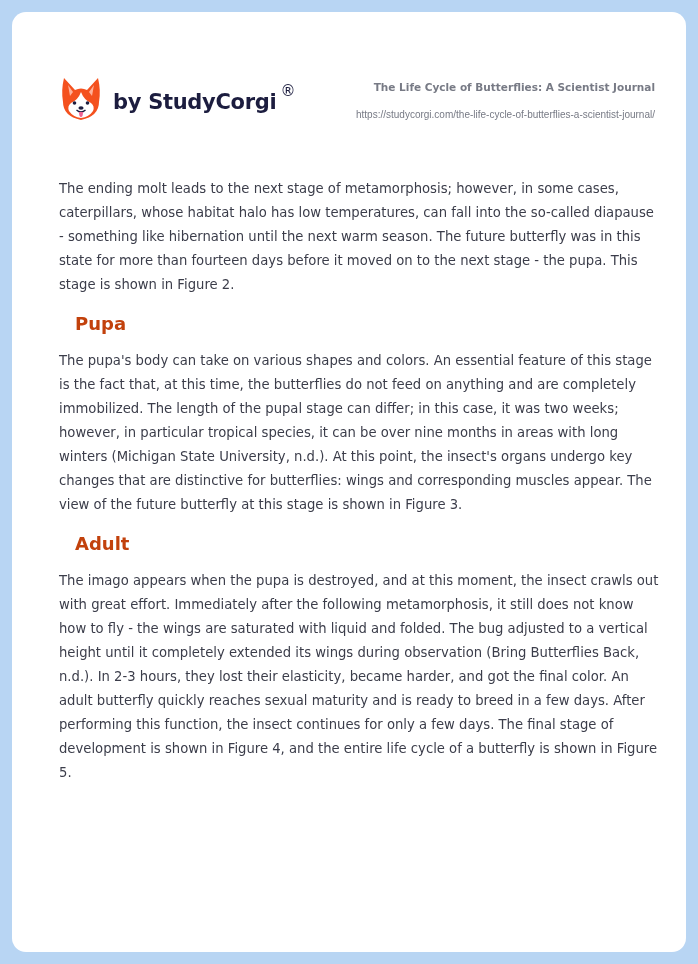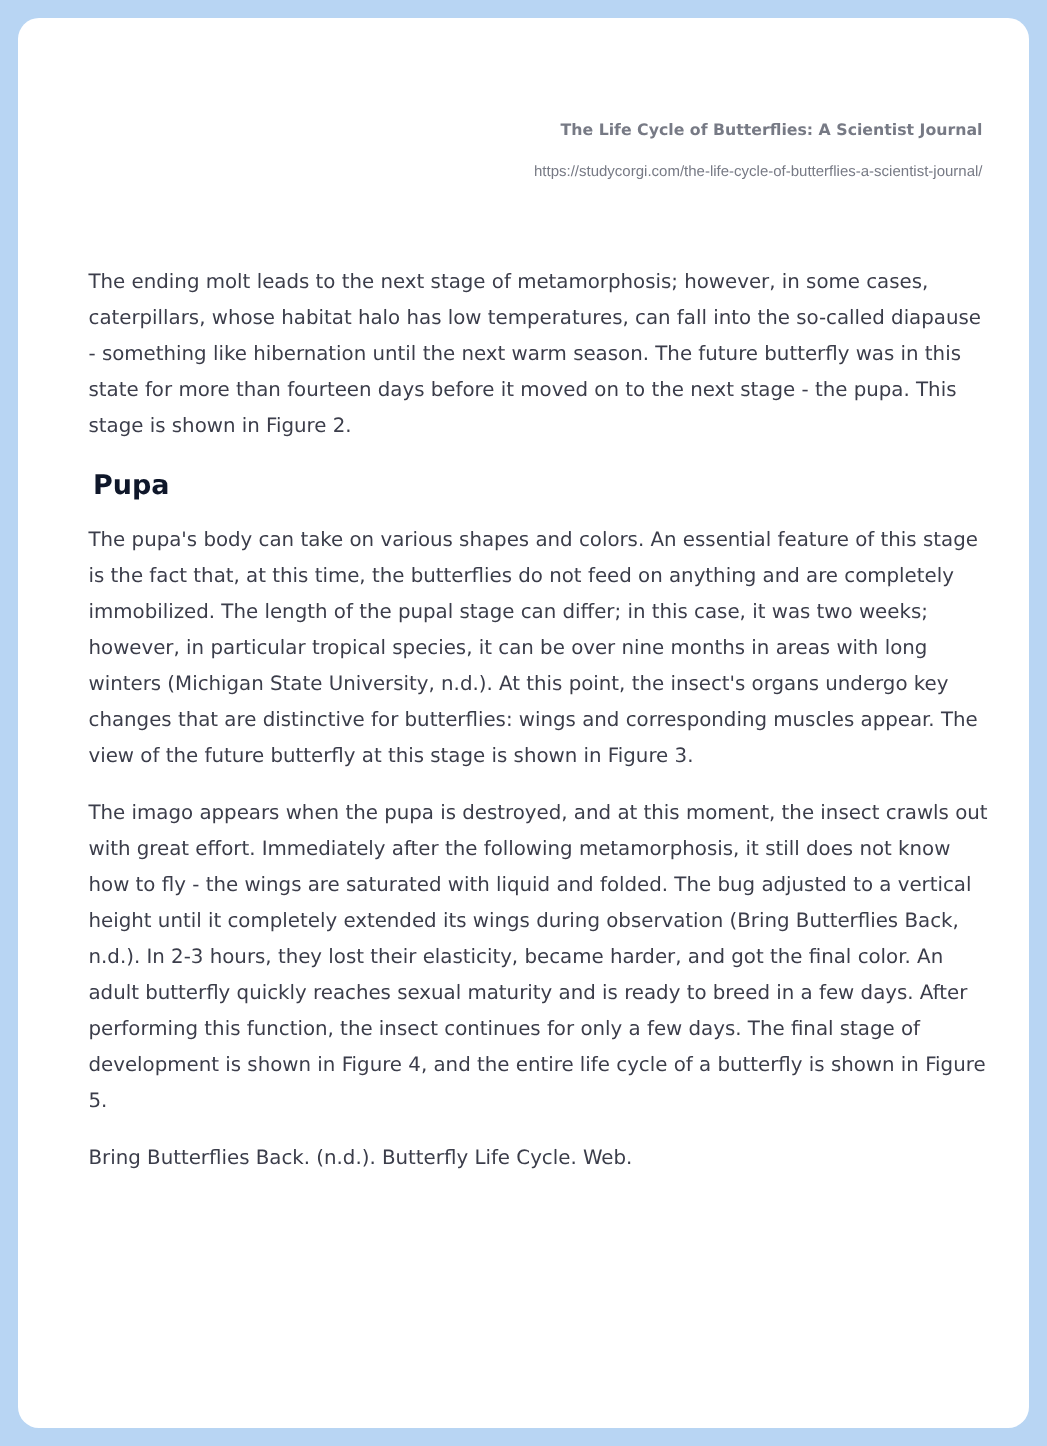--- a/index.html
+++ b/index.html
@@ -72,40 +72,62 @@
       color: #3b3d4a;
       font-family: "DejaVu Sans", sans-serif;
       font-size: 13.2px;
       line-height: 24px;
     }
     .content p { margin: 0 0 14px 0; }
     .content h2 {
       font-family: "DejaVu Sans", sans-serif;
       font-weight: bold;
       font-size: 18px;
-      color: #0f172a;
-      margin: 0 0 12px 3px;
+      color: #c2410c;
+      margin: 0 0 12px 16px;
       line-height: 26px;
     }
     .ref { margin: 0; }
   </style>
 </head>
 <body>
 
 <div class="card">
   <div class="header">
+    <div class="logo">
+      <svg class="corgi" viewBox="0 0 40 46">
+
+        <path d="M3 2 L14 14 Q20 11 26 14 L37 2 Q40 14 38 26 Q38 40 20 44 Q2 40 2 26 Q0 14 3 2 Z" fill="#f4511e"></path>
+
+        <path d="M7 9 L12 16 L9 20 Z" fill="#ffb199"></path>
+        <path d="M33 9 L28 16 L31 20 Z" fill="#ffb199"></path>
+
+        <path d="M20 16 Q23 24 30 27 Q34 30 32 35 Q28 41 20 42 Q12 41 8 35 Q6 30 10 27 Q17 24 20 16 Z" fill="#ffffff"></path>
+
+        <circle cx="13.5" cy="27" r="1.8" fill="#1c1d3f"></circle>
+        <circle cx="26.5" cy="27" r="1.8" fill="#1c1d3f"></circle>
+
+        <ellipse cx="20" cy="32" rx="2.6" ry="1.8" fill="#1c1d3f"></ellipse>
+
+        <path d="M15.5 34 Q20 38 24.5 34" stroke="#1c1d3f" stroke-width="1.3" fill="none"></path>
+
+        <path d="M18 36 Q18 41 20 41 Q22 41 22 36 Z" fill="#f06292"></path>
+      </svg>
+      <span class="brand">by StudyCorgi</span>
+      <span class="reg">®</span>
+    </div>
     <div class="meta">
       <div class="meta-title">The Life Cycle of Butterflies: A Scientist Journal</div>
       <div class="meta-url">https://studycorgi.com/the-life-cycle-of-butterflies-a-scientist-journal/</div>
     </div>
   </div>
 
   <div class="content">
     <p>The ending molt leads to the next stage of metamorphosis; however, in some cases, caterpillars, whose habitat halo has low temperatures, can fall into the so-called diapause - something like hibernation until the next warm season. The future butterfly was in this state for more than fourteen days before it moved on to the next stage - the pupa. This stage is shown in Figure 2.</p>
 
     <h2>Pupa</h2>
     <p>The pupa's body can take on various shapes and colors. An essential feature of this stage is the fact that, at this time, the butterflies do not feed on anything and are completely immobilized. The length of the pupal stage can differ; in this case, it was two weeks; however, in particular tropical species, it can be over nine months in areas with long winters (Michigan State University, n.d.). At this point, the insect's organs undergo key changes that are distinctive for butterflies: wings and corresponding muscles appear. The view of the future butterfly at this stage is shown in Figure 3.</p>
 
+    <h2>Adult</h2>
     <p>The imago appears when the pupa is destroyed, and at this moment, the insect crawls out with great effort. Immediately after the following metamorphosis, it still does not know how to fly - the wings are saturated with liquid and folded. The bug adjusted to a vertical height until it completely extended its wings during observation (Bring Butterflies Back, n.d.). In 2-3 hours, they lost their elasticity, became harder, and got the final color. An adult butterfly quickly reaches sexual maturity and is ready to breed in a few days. After performing this function, the insect continues for only a few days. The final stage of development is shown in Figure 4, and the entire life cycle of a butterfly is shown in Figure 5.</p>
 
-    <p class="ref">Bring Butterflies Back. (n.d.). Butterfly Life Cycle. Web.</p>
   </div>
 </div>
 
 </body></html>

